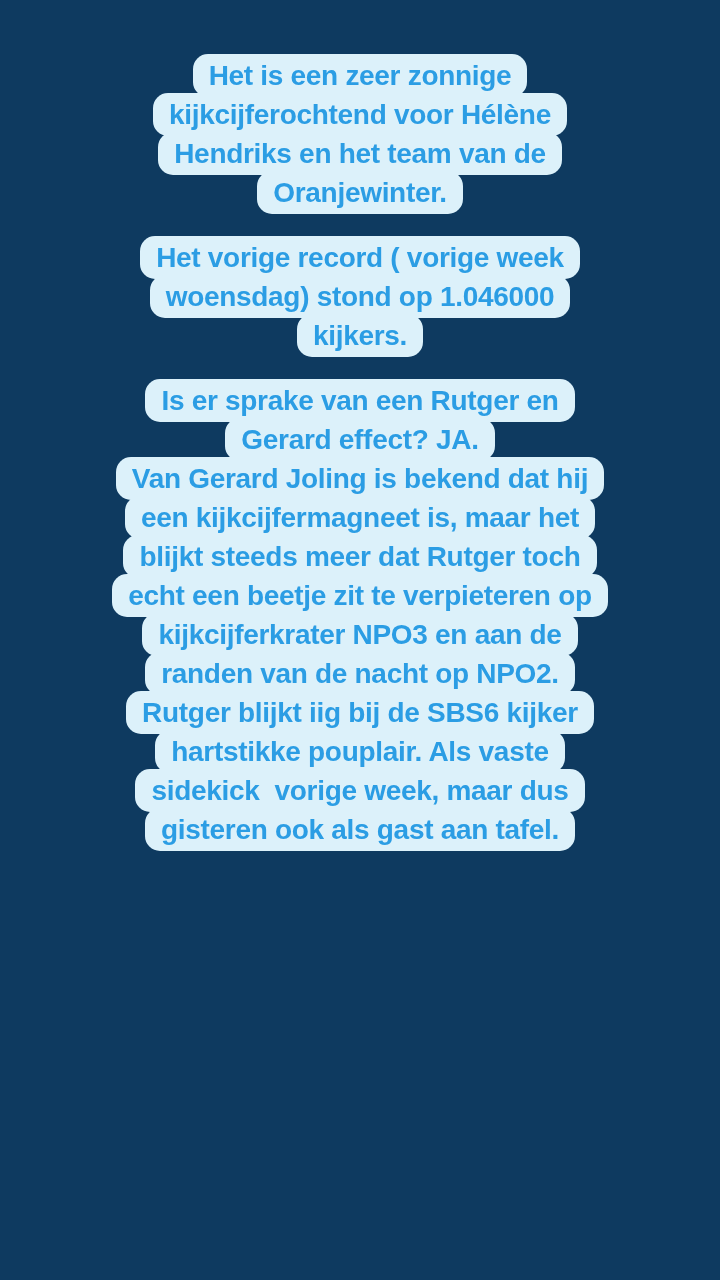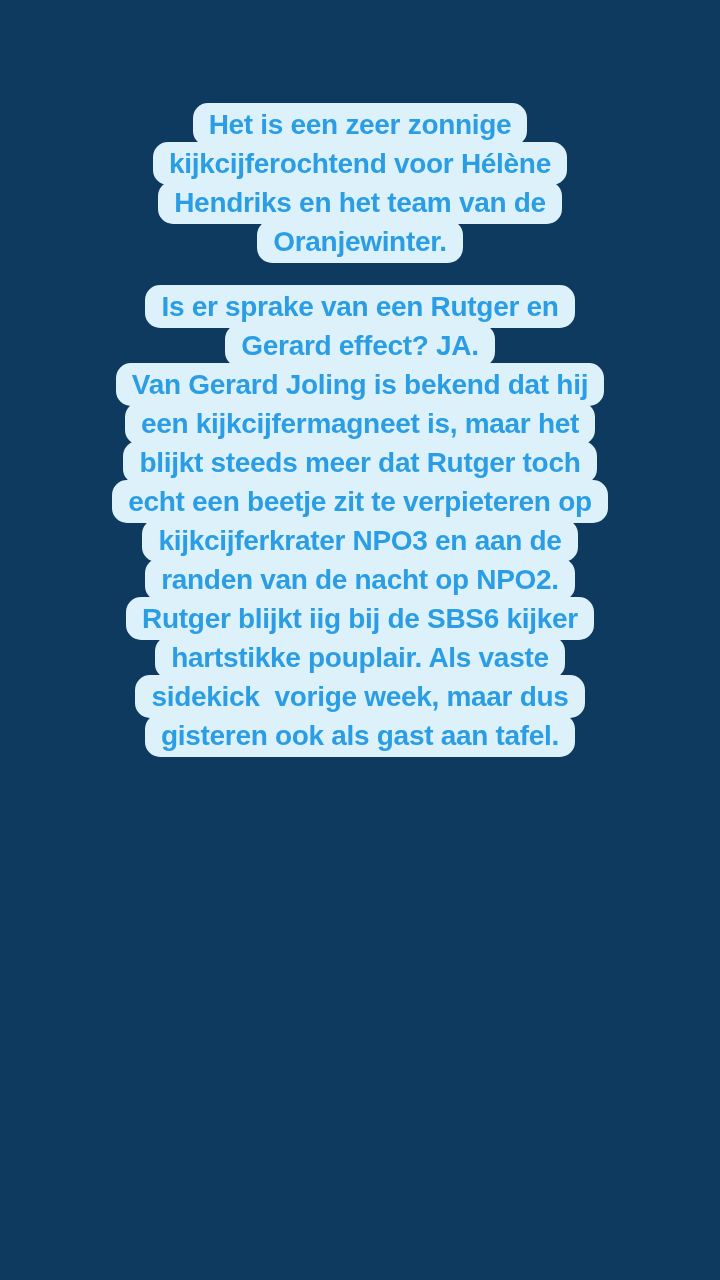--- a/index.html
+++ b/index.html
@@ -8,21 +8,21 @@
     --text:#2b9de4;
   }
   *{margin:0;padding:0;box-sizing:border-box;}
   html,body{width:720px;height:1280px;overflow:hidden;}
   body{
     background:var(--bg);
     font-family:"Liberation Sans","DejaVu Sans",sans-serif;
   }
   .story-canvas{
     width:720px;height:1280px;
-    padding-top:105px;
+    padding-top:56px;
     display:flex;flex-direction:column;align-items:center;
   }
   .bubble{
     width:700px;
     text-align:center;
     margin-bottom:26px;
     font-weight:bold;
     font-size:28px;
     line-height:39px;
     letter-spacing:-0.3px;
@@ -40,20 +40,23 @@
 </head>
 <body>
 
 <div class="story-canvas">
   <p class="bubble"><span class="bubble-inner">Het is een zeer zonnige
 kijkcijferochtend voor Hélène
 Hendriks en het team van de
 Oranjewinter.</span></p>
 
 
+  <p class="bubble"><span class="bubble-inner">Het vorige record ( vorige week
+woensdag) stond op 1.046000
+kijkers.</span></p>
 
   <p class="bubble"><span class="bubble-inner">Is er sprake van een Rutger en
 Gerard effect? JA.
 Van Gerard Joling is bekend dat hij
 een kijkcijfermagneet is, maar het
 blijkt steeds meer dat Rutger toch
 echt een beetje zit te verpieteren op
 kijkcijferkrater NPO3 en aan de
 randen van de nacht op NPO2.
 Rutger blijkt iig bij de SBS6 kijker

